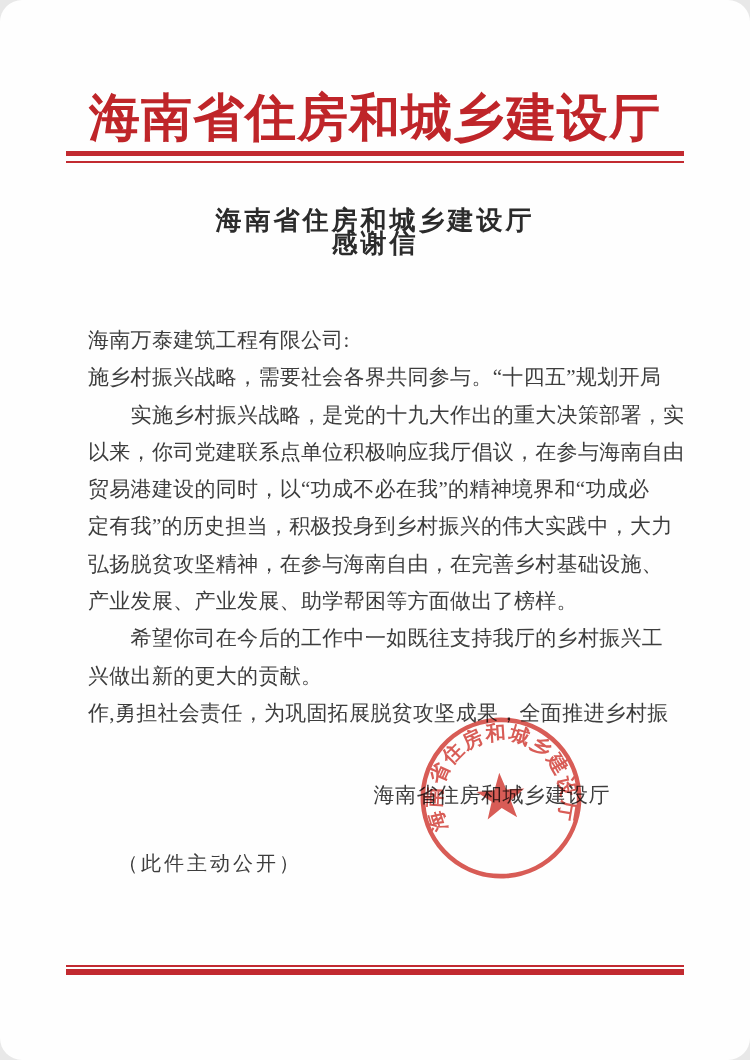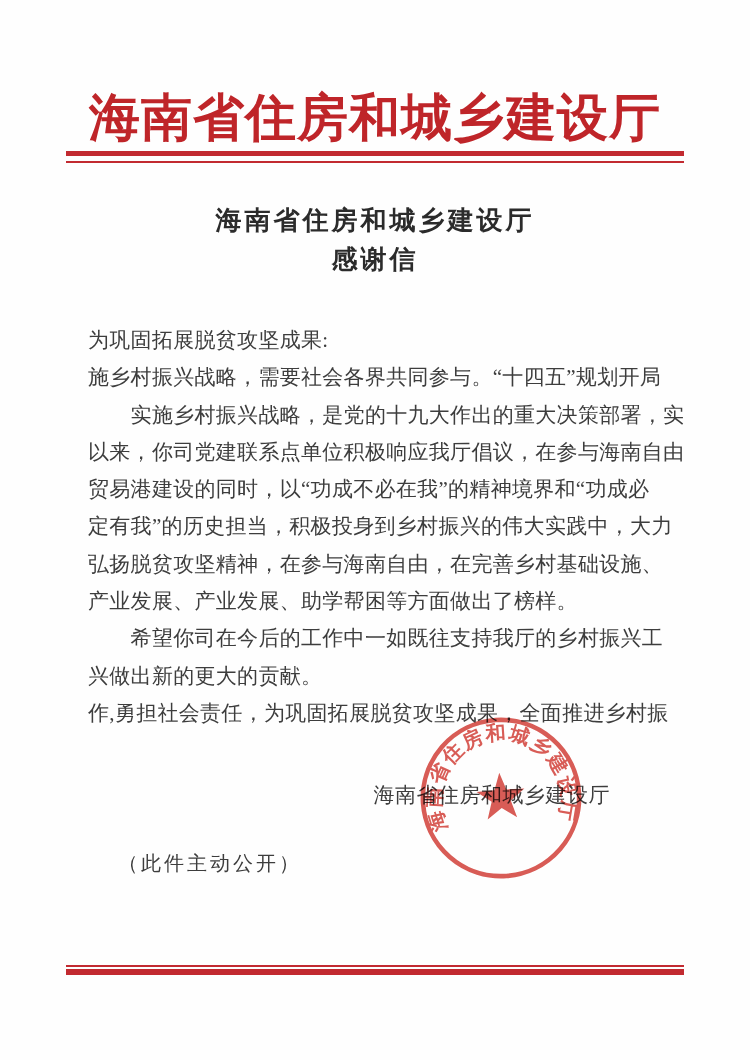--- a/index.html
+++ b/index.html
@@ -4,20 +4,21 @@
 <style>
   html,body{margin:0;padding:0;background:#e8e8e8;}
   .page{
     position:relative;
     width:750px;height:1060px;
     margin:0 auto;
     background:#fefefe;
     overflow:hidden;
     font-family:"Liberation Serif","DejaVu Serif",serif;
     color:#3d3d3d;
+    border-radius:22px;
   }
   
   .org-masthead{
     position:absolute;top:84px;left:0;width:750px;
     text-align:center;
     font-size:51px;font-weight:bold;
     letter-spacing:1px;
     color:#bf2529;
     font-family:"Liberation Serif","DejaVu Serif",serif;
   }
@@ -26,21 +27,21 @@
   .rule-top-thin{top:161px;height:2px;}
   .rule-bottom-thin{top:965px;height:2px;}
   .rule-bottom-thick{top:969px;height:6px;}
   
   .doc-title{
     position:absolute;left:0;width:750px;text-align:center;
     font-weight:bold;font-size:26px;letter-spacing:3px;
     color:#2b2b2b;
   }
   .doc-title-line1{top:203px;}
-  .doc-title-line2{top:242px;font-family:Liberation Mono, monospace;}
+  .doc-title-line2{top:226px;font-family:Liberation Mono, monospace;}
   
   .body-text{
     position:absolute;left:88px;top:322px;width:588px;
     font-size:21px;line-height:37.3px;
     letter-spacing:0.3px;
     color:#3d3d3d;
   }
   .body-line{height:37.3px;white-space:nowrap;}
   
   .signature-block{
@@ -70,21 +71,21 @@
 <div class="page">
 
   <div class="org-masthead">海南省住房和城乡建设厅</div>
   <div class="rule rule-top-thick"></div>
   <div class="rule rule-top-thin"></div>
 
   <div class="doc-title doc-title-line1">海南省住房和城乡建设厅</div>
   <div class="doc-title doc-title-line2">感谢信</div>
 
   <div class="body-text">
-    <div class="body-line">为巩固拓展脱贫攻坚成果:</div>
+    <div class="body-line">海南万泰建筑工程有限公司:</div>
     <div class="body-line">施乡村振兴战略，需要社会各界共同参与。“十四五”规划开局</div>
     <div class="body-line">　　实施乡村振兴战略，是党的十九大作出的重大决策部署，实</div>
     <div class="body-line">以来，你司党建联系点单位积极响应我厅倡议，在参与海南自由</div>
     <div class="body-line">贸易港建设的同时，以“功成不必在我”的精神境界和“功成必</div>
     <div class="body-line">定有我”的历史担当，积极投身到乡村振兴的伟大实践中，大力</div>
     <div class="body-line">弘扬脱贫攻坚精神，在参与海南自由，在完善乡村基础设施、</div>
     <div class="body-line">产业发展、产业发展、助学帮困等方面做出了榜样。</div>
     <div class="body-line">　　希望你司在今后的工作中一如既往支持我厅的乡村振兴工</div>
     <div class="body-line">兴做出新的更大的贡献。</div>
     <div class="body-line">作,勇担社会责任，为巩固拓展脱贫攻坚成果，全面推进乡村振</div>

